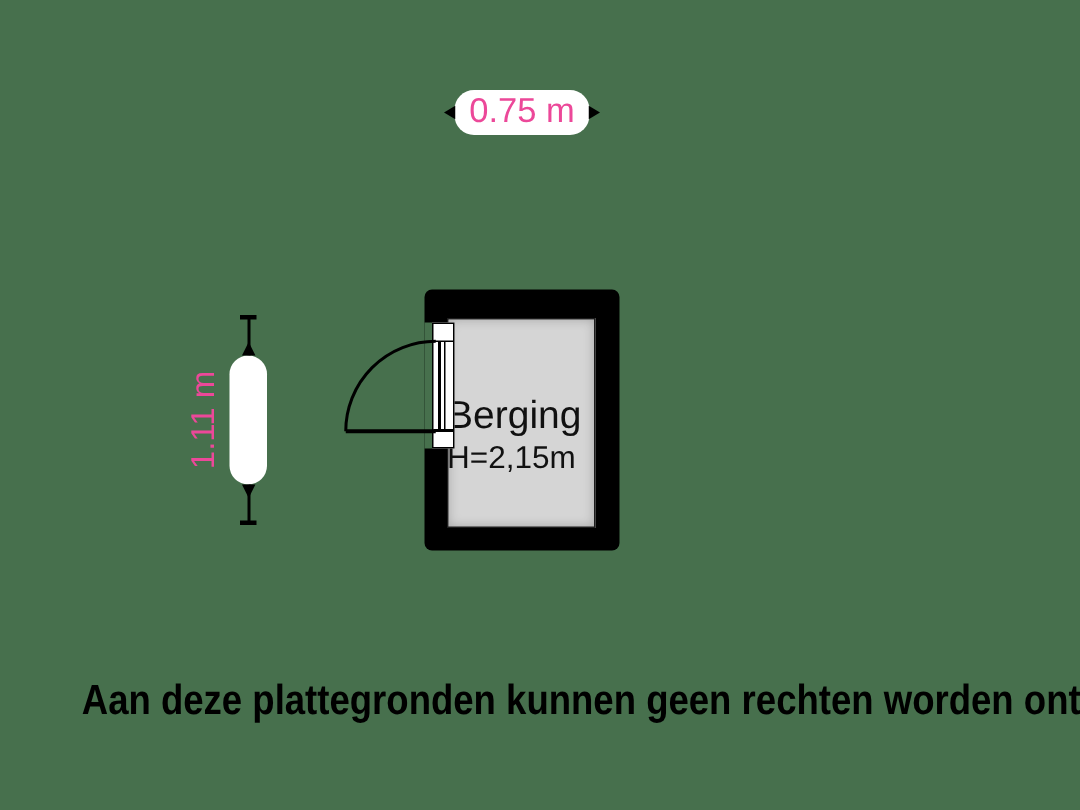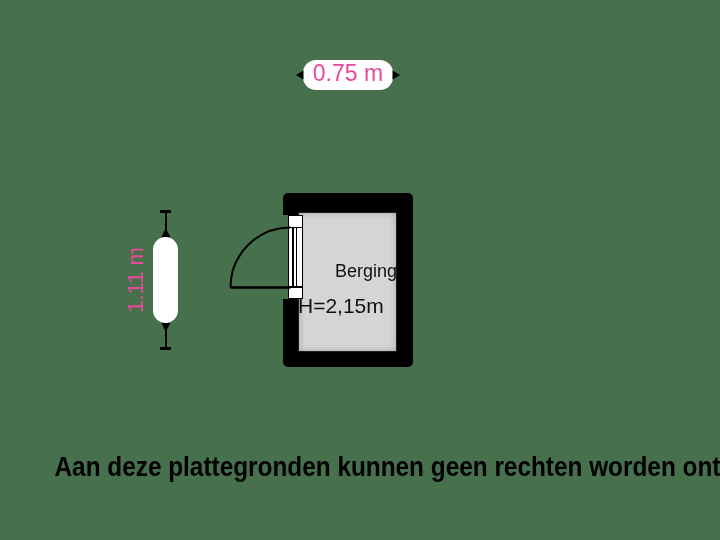--- a/index.html
+++ b/index.html
@@ -30,22 +30,22 @@
   .tick-bottom { left: 160px; top: 347px; width: 11px; height: 3px; }
 
   
   .walls { left: 283px; top: 193px; width: 130px; height: 174px; background: #000000; border-radius: 5px; z-index: 1; }
   .floor {
     left: 298px; top: 212px; width: 99px; height: 140px;
     background: #d5d5d5; border: 1.5px solid #1c1c1c; box-sizing: border-box;
     box-shadow: inset 0 0 7px rgba(0,0,0,0.22); z-index: 2;
   }
   .room-name {
-    left: 298px; top: 262px; width: 99px; text-align: right;
-    font-size: 18px; color: #111; z-index: 3; line-height: 1.1;
+    left: 298px; top: 262px; width: 99px; text-align: left;
+    font-size: 26px; color: #111; z-index: 3; line-height: 1.1;
   }
   .room-height {
     left: 298px; top: 294px; width: 84px; text-align: center;
     font-size: 21px; color: #111; z-index: 3; line-height: 1.1;
   }
 
   
   .door-cut { left: 283px; top: 215px; width: 5px; height: 84px; background: #47704d; z-index: 2; }
   .door-frame {
     left: 287.5px; top: 215px; width: 15px; height: 84px;

